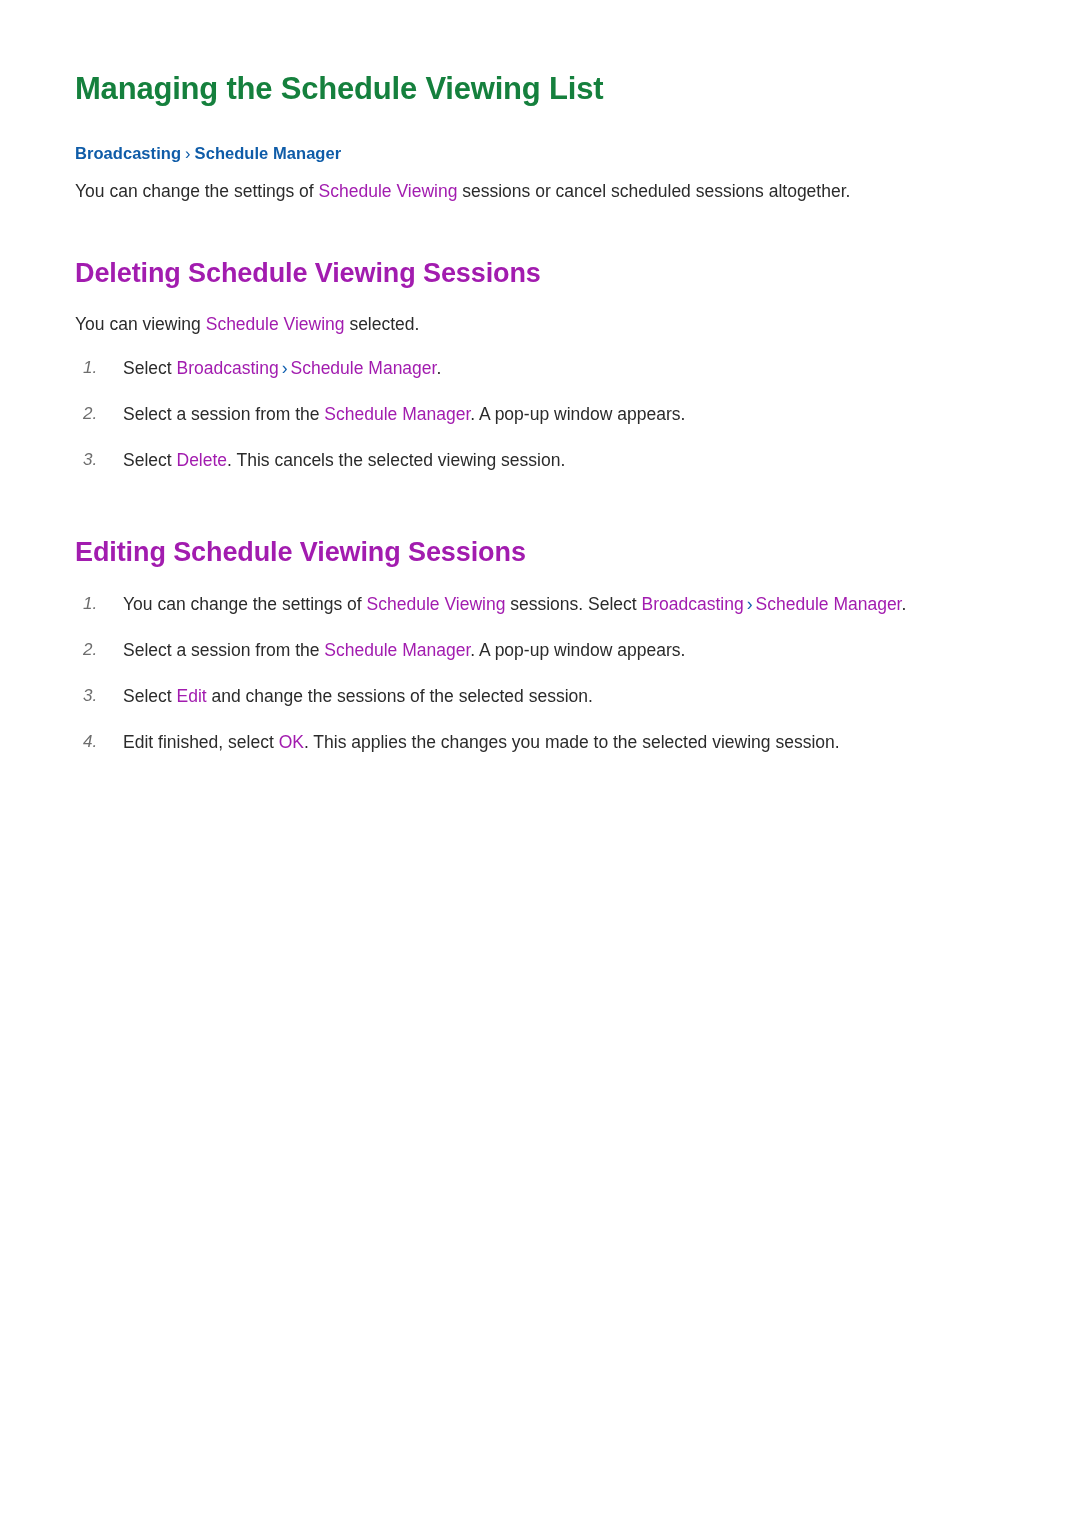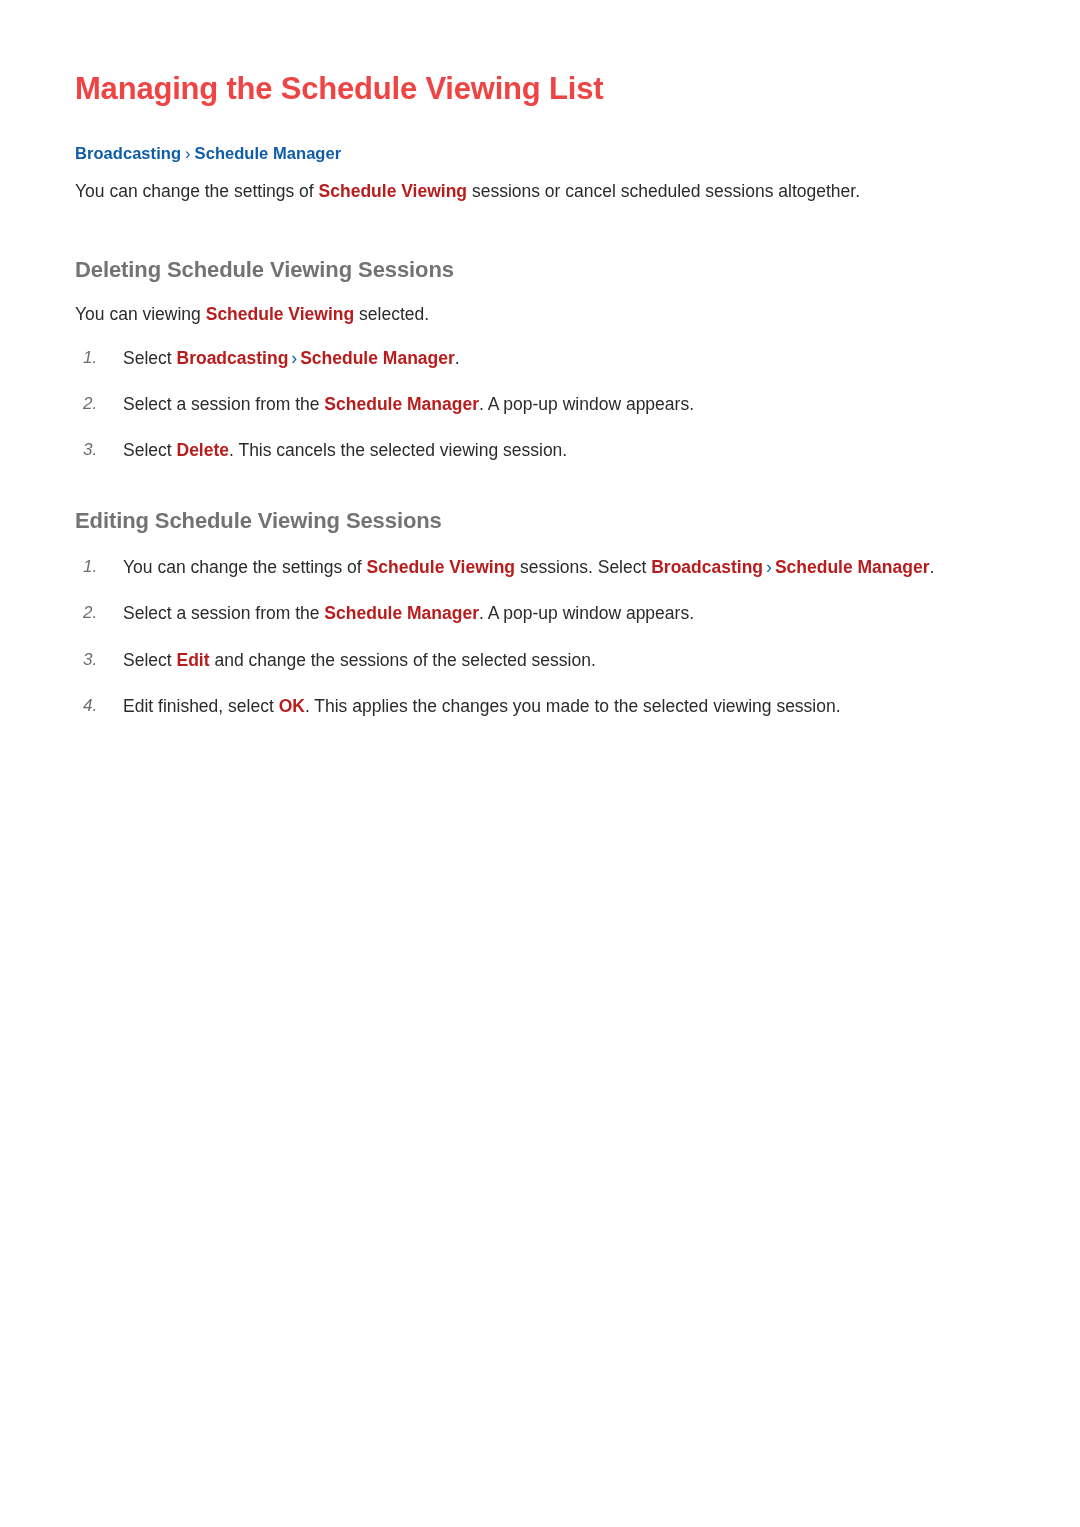--- a/index.html
+++ b/index.html
@@ -28,21 +28,21 @@
     position: absolute;
     left: 75px;
     top: 0;
     width: 905px;
   }
 
   
   .doc-title {
     font-size: 31px;
     font-weight: bold;
-    color: #ef4444;
+    color: #15803d;
     letter-spacing: -0.2px;
     margin: 0;
     padding-top: 70px;
     line-height: 1.2;
   }
 
   
   .breadcrumb {
     margin-top: 36px;
     font-size: 16.5px;
@@ -60,28 +60,28 @@
   
   .intro {
     margin-top: 14px;
     font-size: 17.5px;
     line-height: 1.45;
     color: #2b2b2b;
   }
 
   
   .section-heading {
-    font-size: 22px;
+    font-size: 27px;
     font-weight: bold;
-    color: #737373;
+    color: #a21caf;
     letter-spacing: -0.1px;
     line-height: 1.2;
   }
   .section-heading.h-delete { margin-top: 53px; }
-  .section-heading.h-edit   { margin-top: 44px; }
+  .section-heading.h-edit   { margin-top: 62px; }
 
   .section-lead {
     margin-top: 18px;
     font-size: 17.5px;
     line-height: 1.45;
     color: #2b2b2b;
   }
 
   
   ol.steps {
@@ -108,22 +108,22 @@
     top: 0;
     width: 30px;
     font-style: italic;
     font-size: 17px;
     color: #6d6d6d;
     text-align: left;
   }
 
   
   .k {
-    color: #b91c1c;
-    font-weight: bold;
+    color: #a21caf;
+    font-weight: normal;
   }
   .k-sep {
     color: #1160b0;
     font-weight: normal;
     padding: 0 3px;
   }
 </style>
 </head>
 <body>
 

